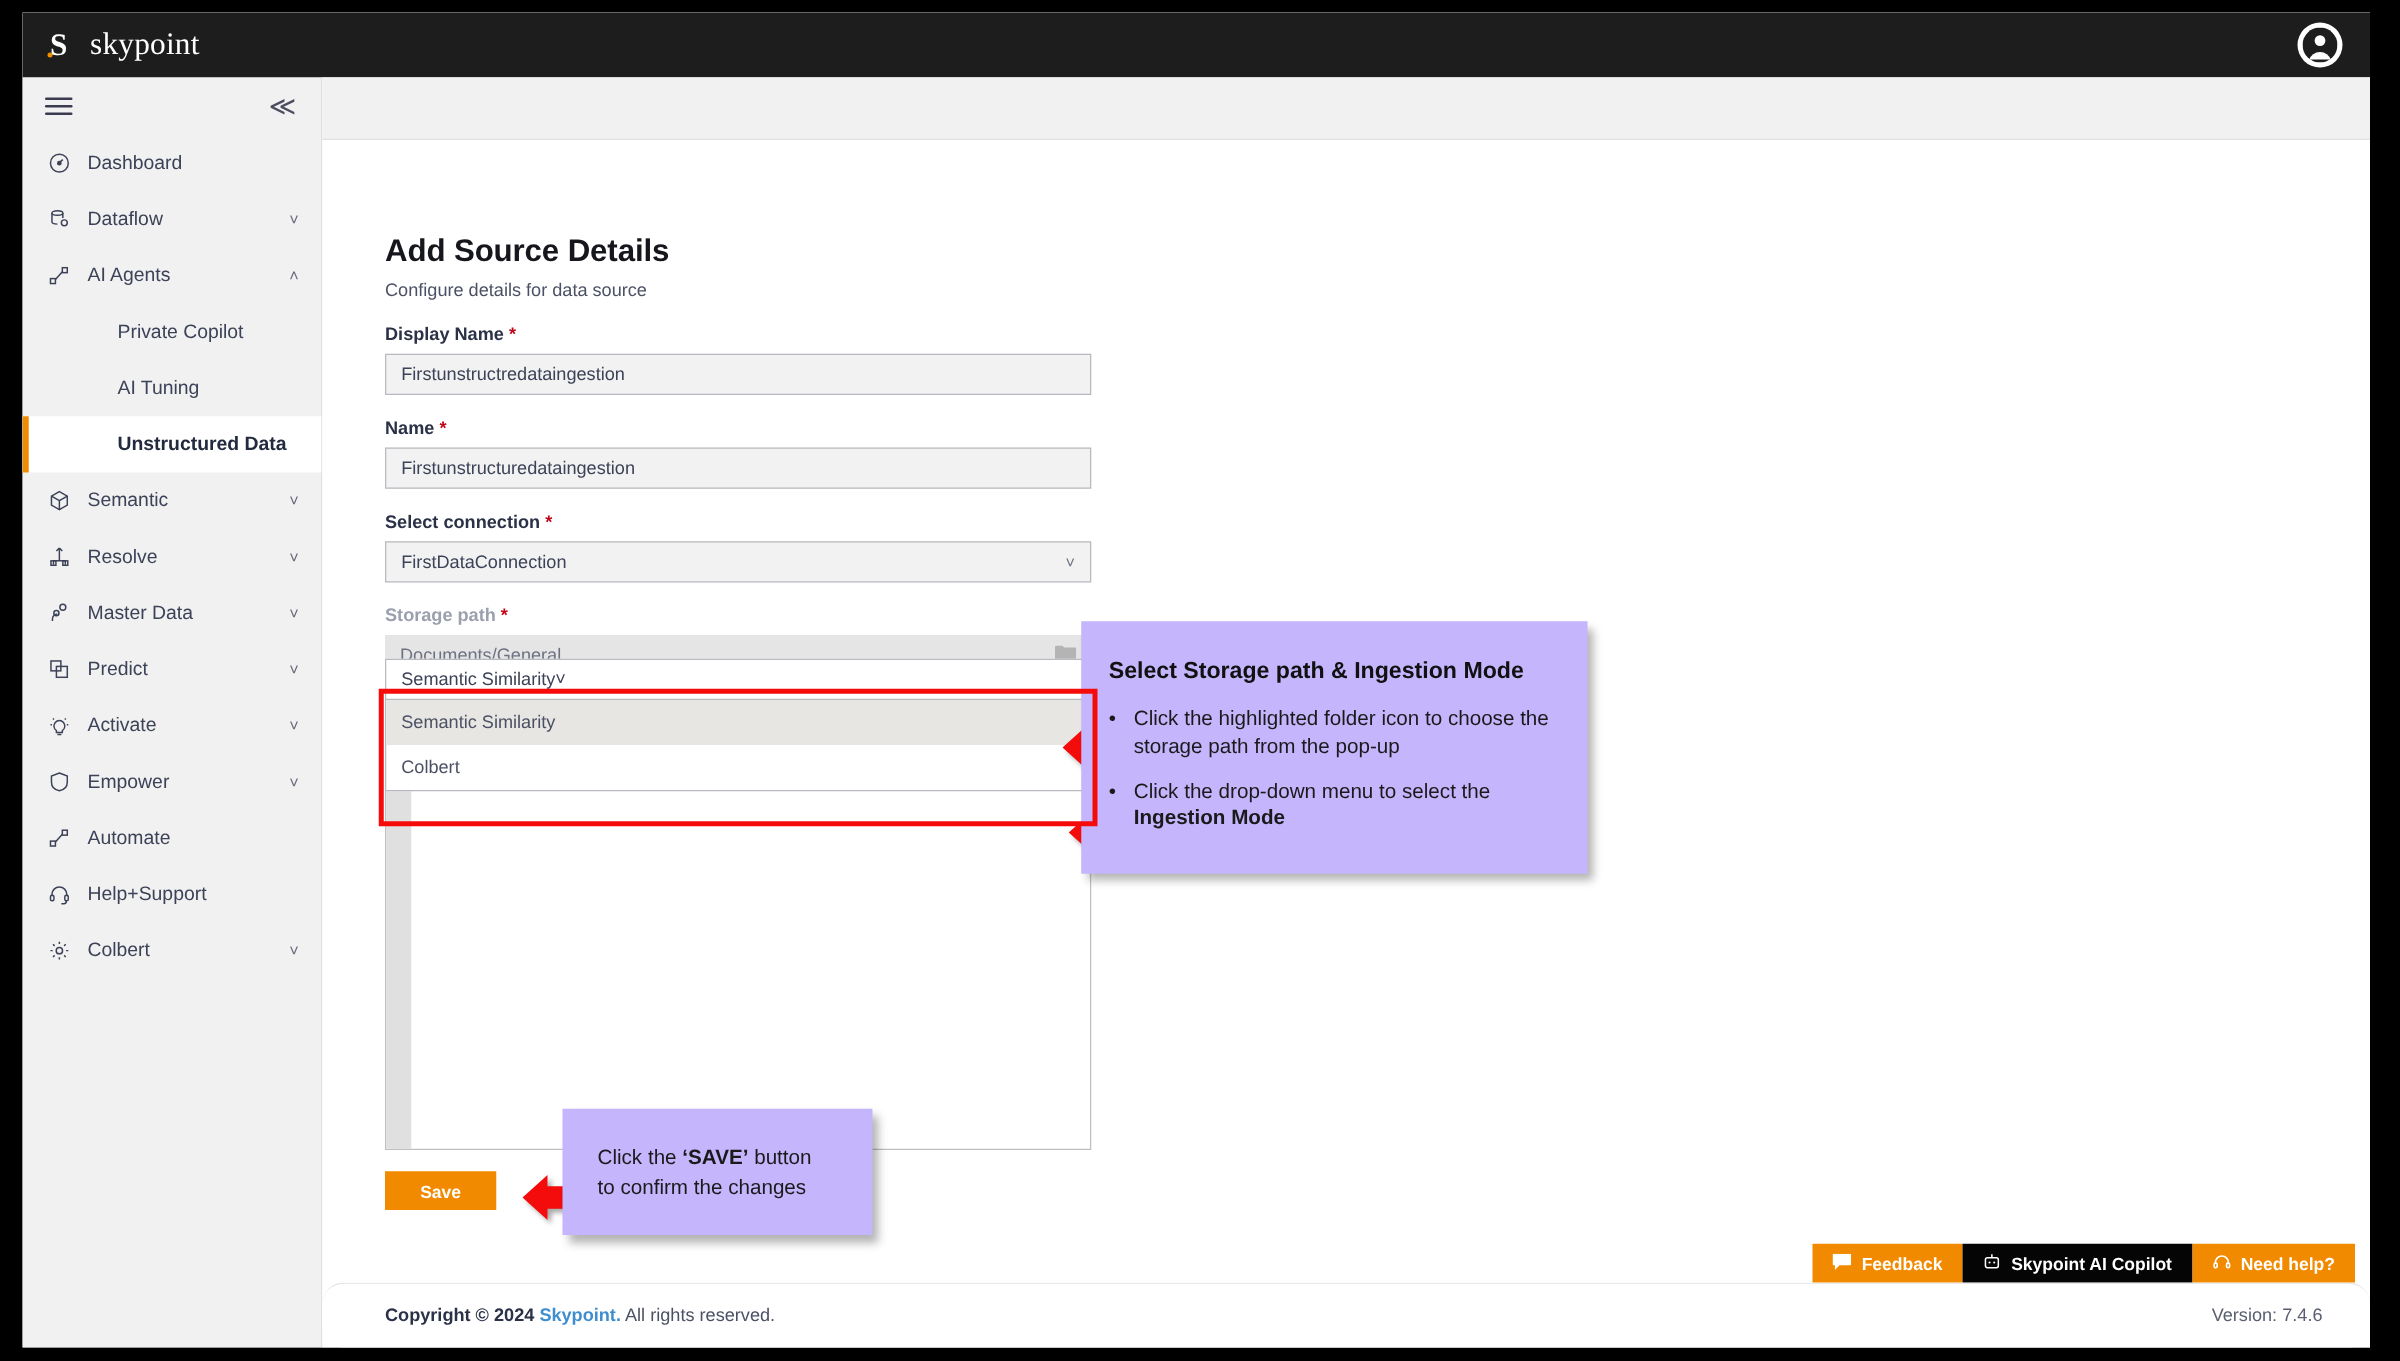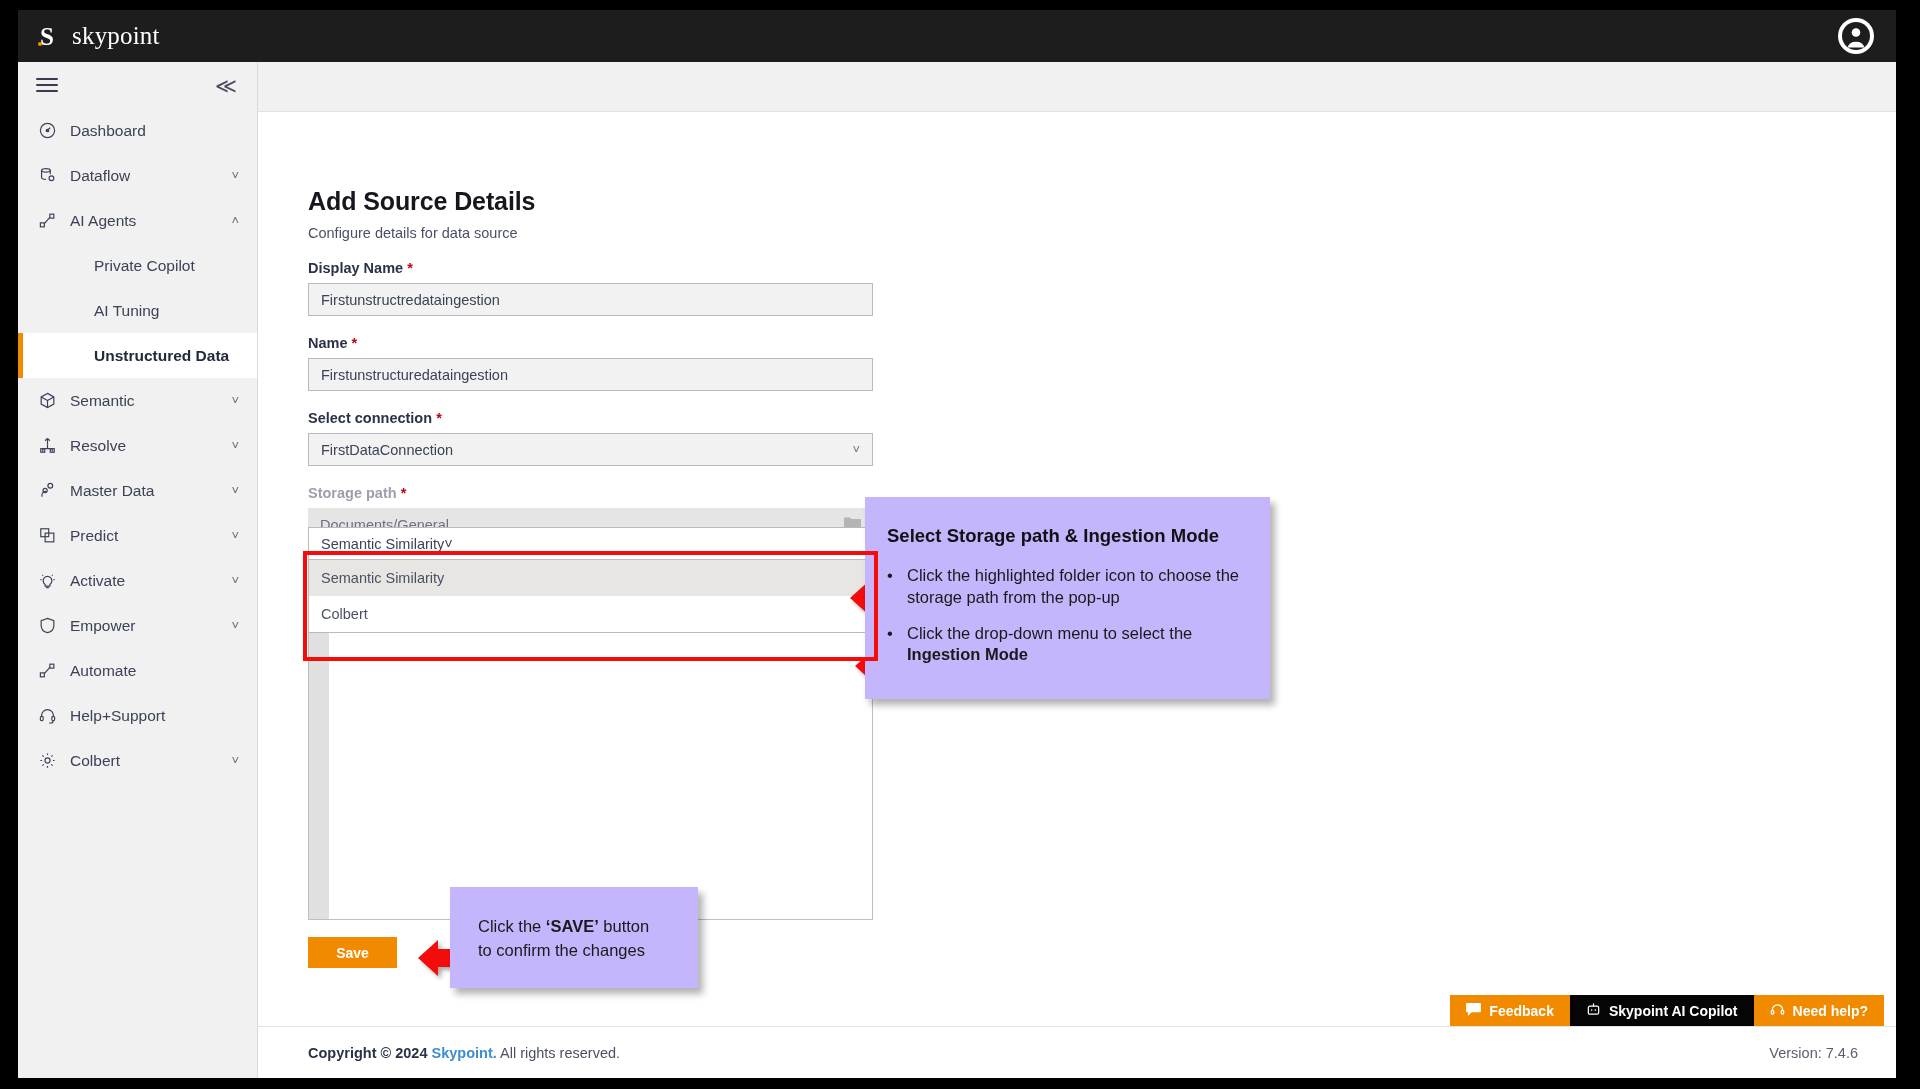--- a/index.html
+++ b/index.html
@@ -227,21 +227,21 @@
   .hb.orange { background: #f28a00; }
   .hb.black  { background: #050505; }
 
   
   #footer {
     position: absolute; left: 240px; bottom: 0;
     width: 1638px; height: 52px; background: #ffffff;
     border-top: 1px solid #e3e3e3;
     display: flex; align-items: center; justify-content: space-between;
     padding: 0 38px 0 50px;
-    font-size: 14.5px; color: #4b5064;
+    font-size: 14.5px; color: #4b5064; border-radius: 17px;
   }
   #copyright b { color: #2b3147; }
   #copyright .brand { color: #3f8ed0; font-weight: 700; }
   #version { color: #5a5f70; }
 </style>
 </head>
 <body>
 
 <div id="frame">
 

